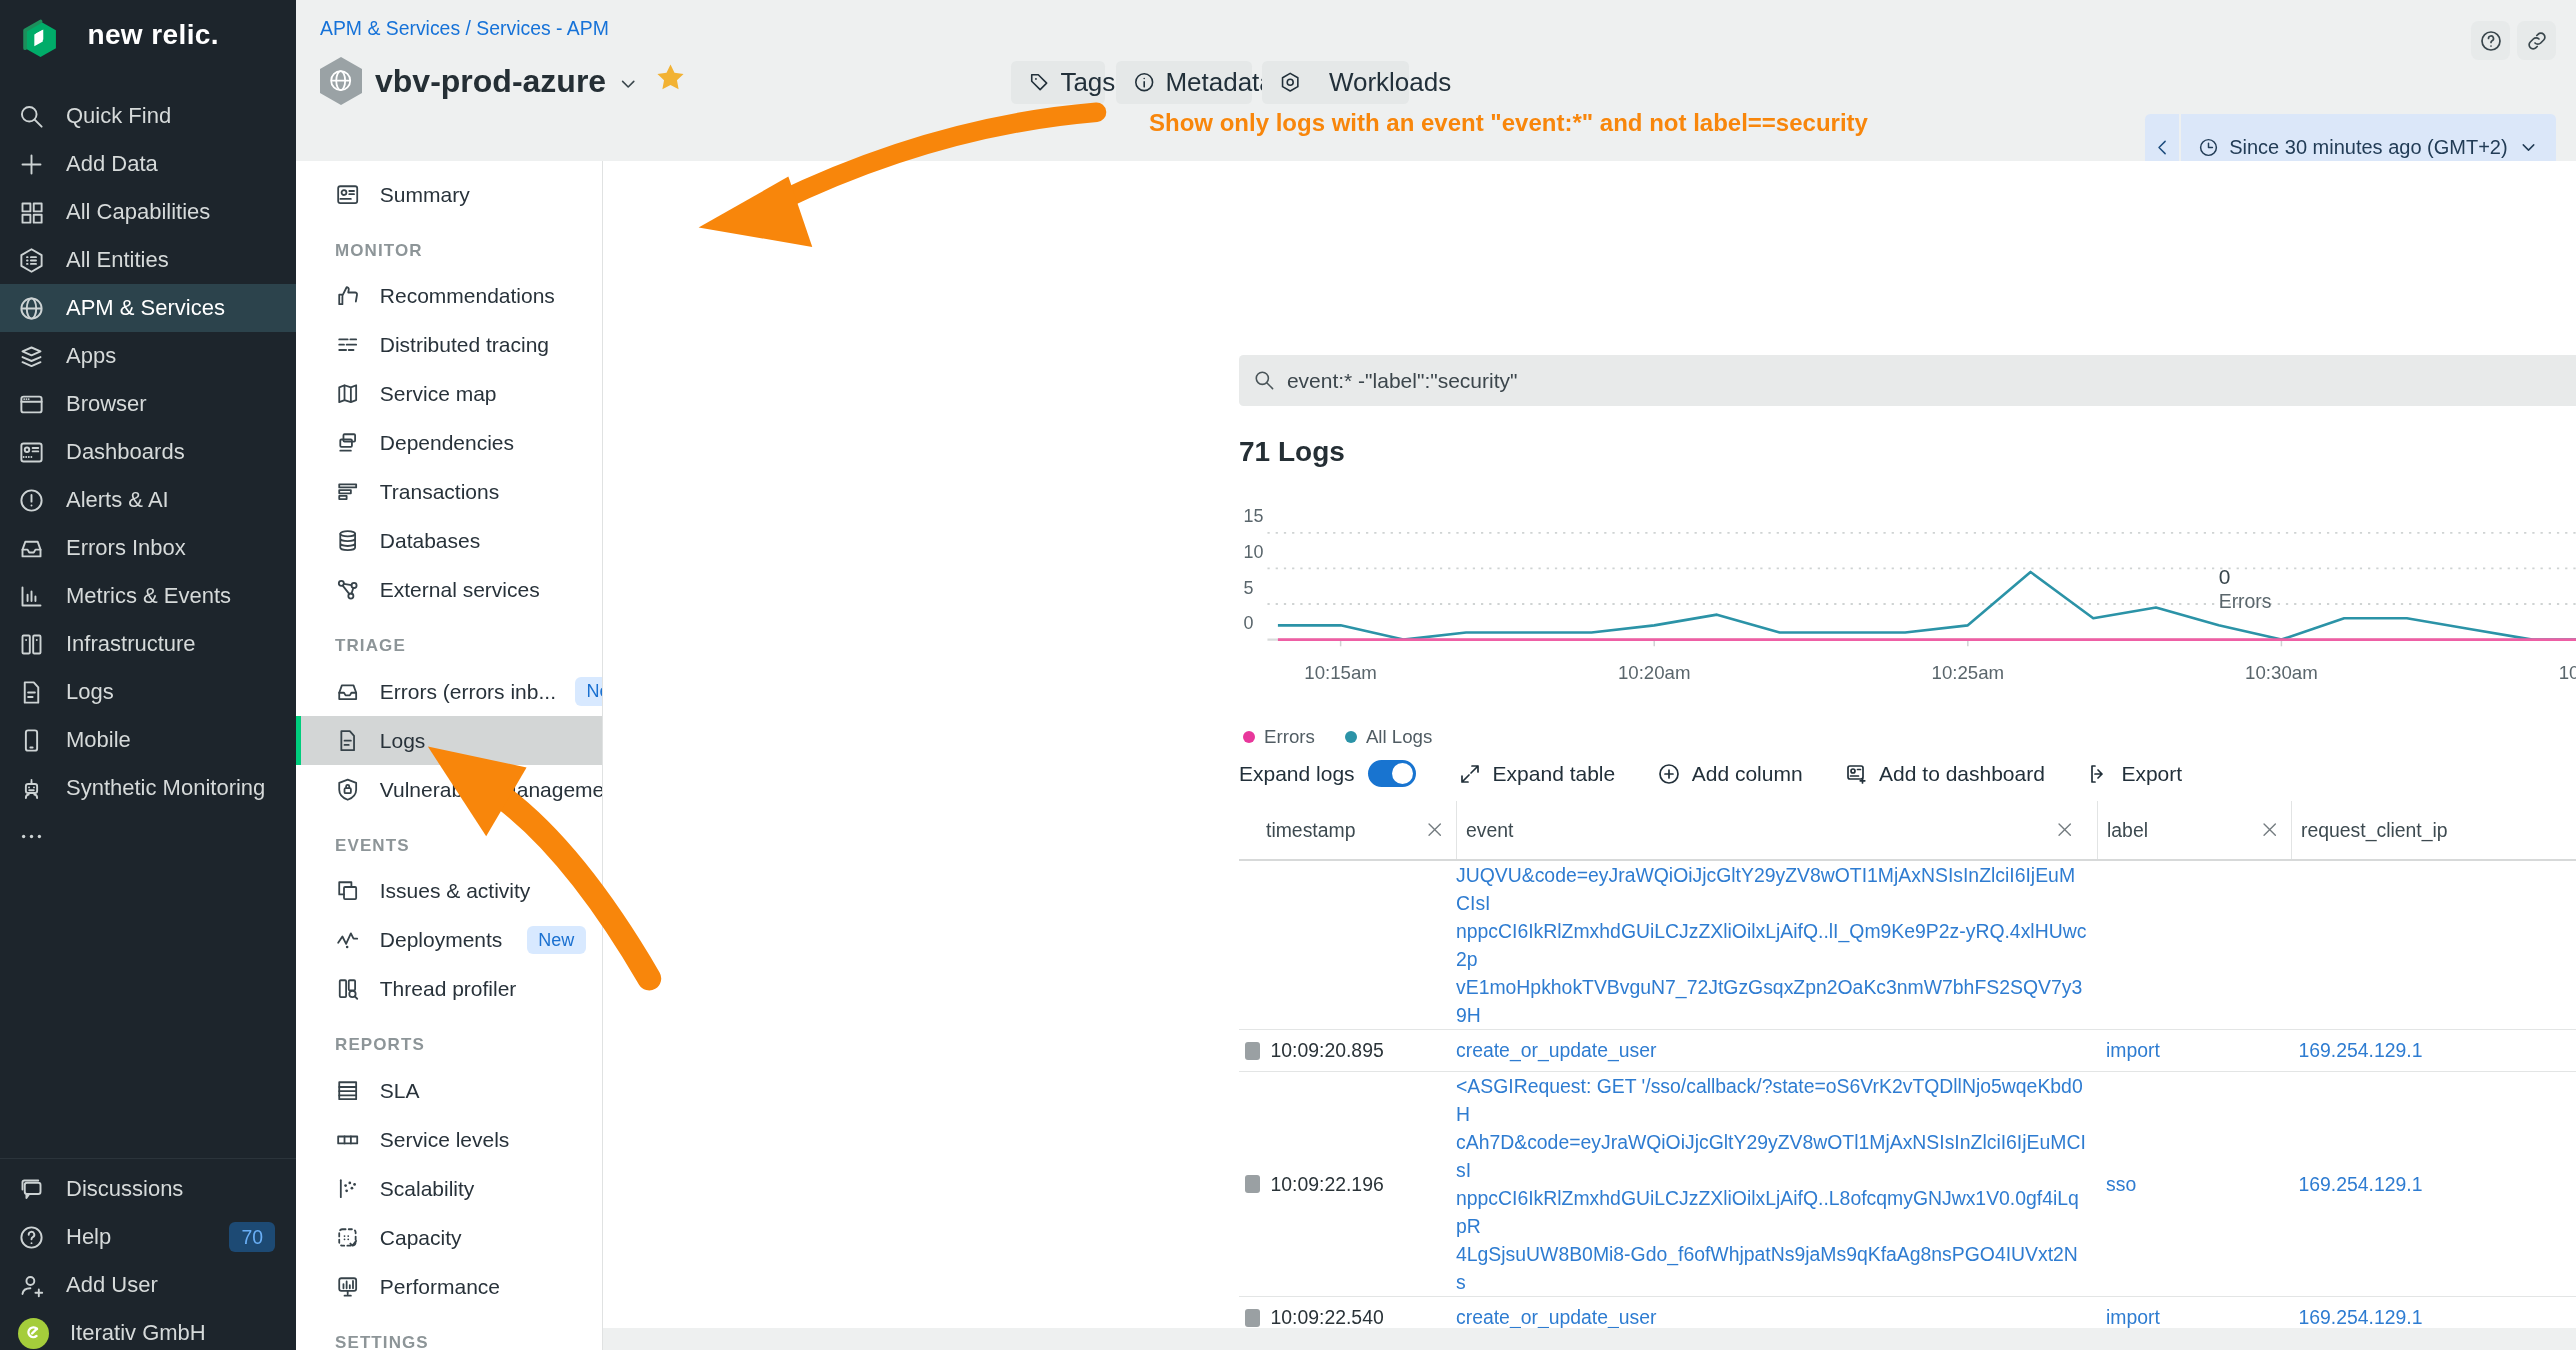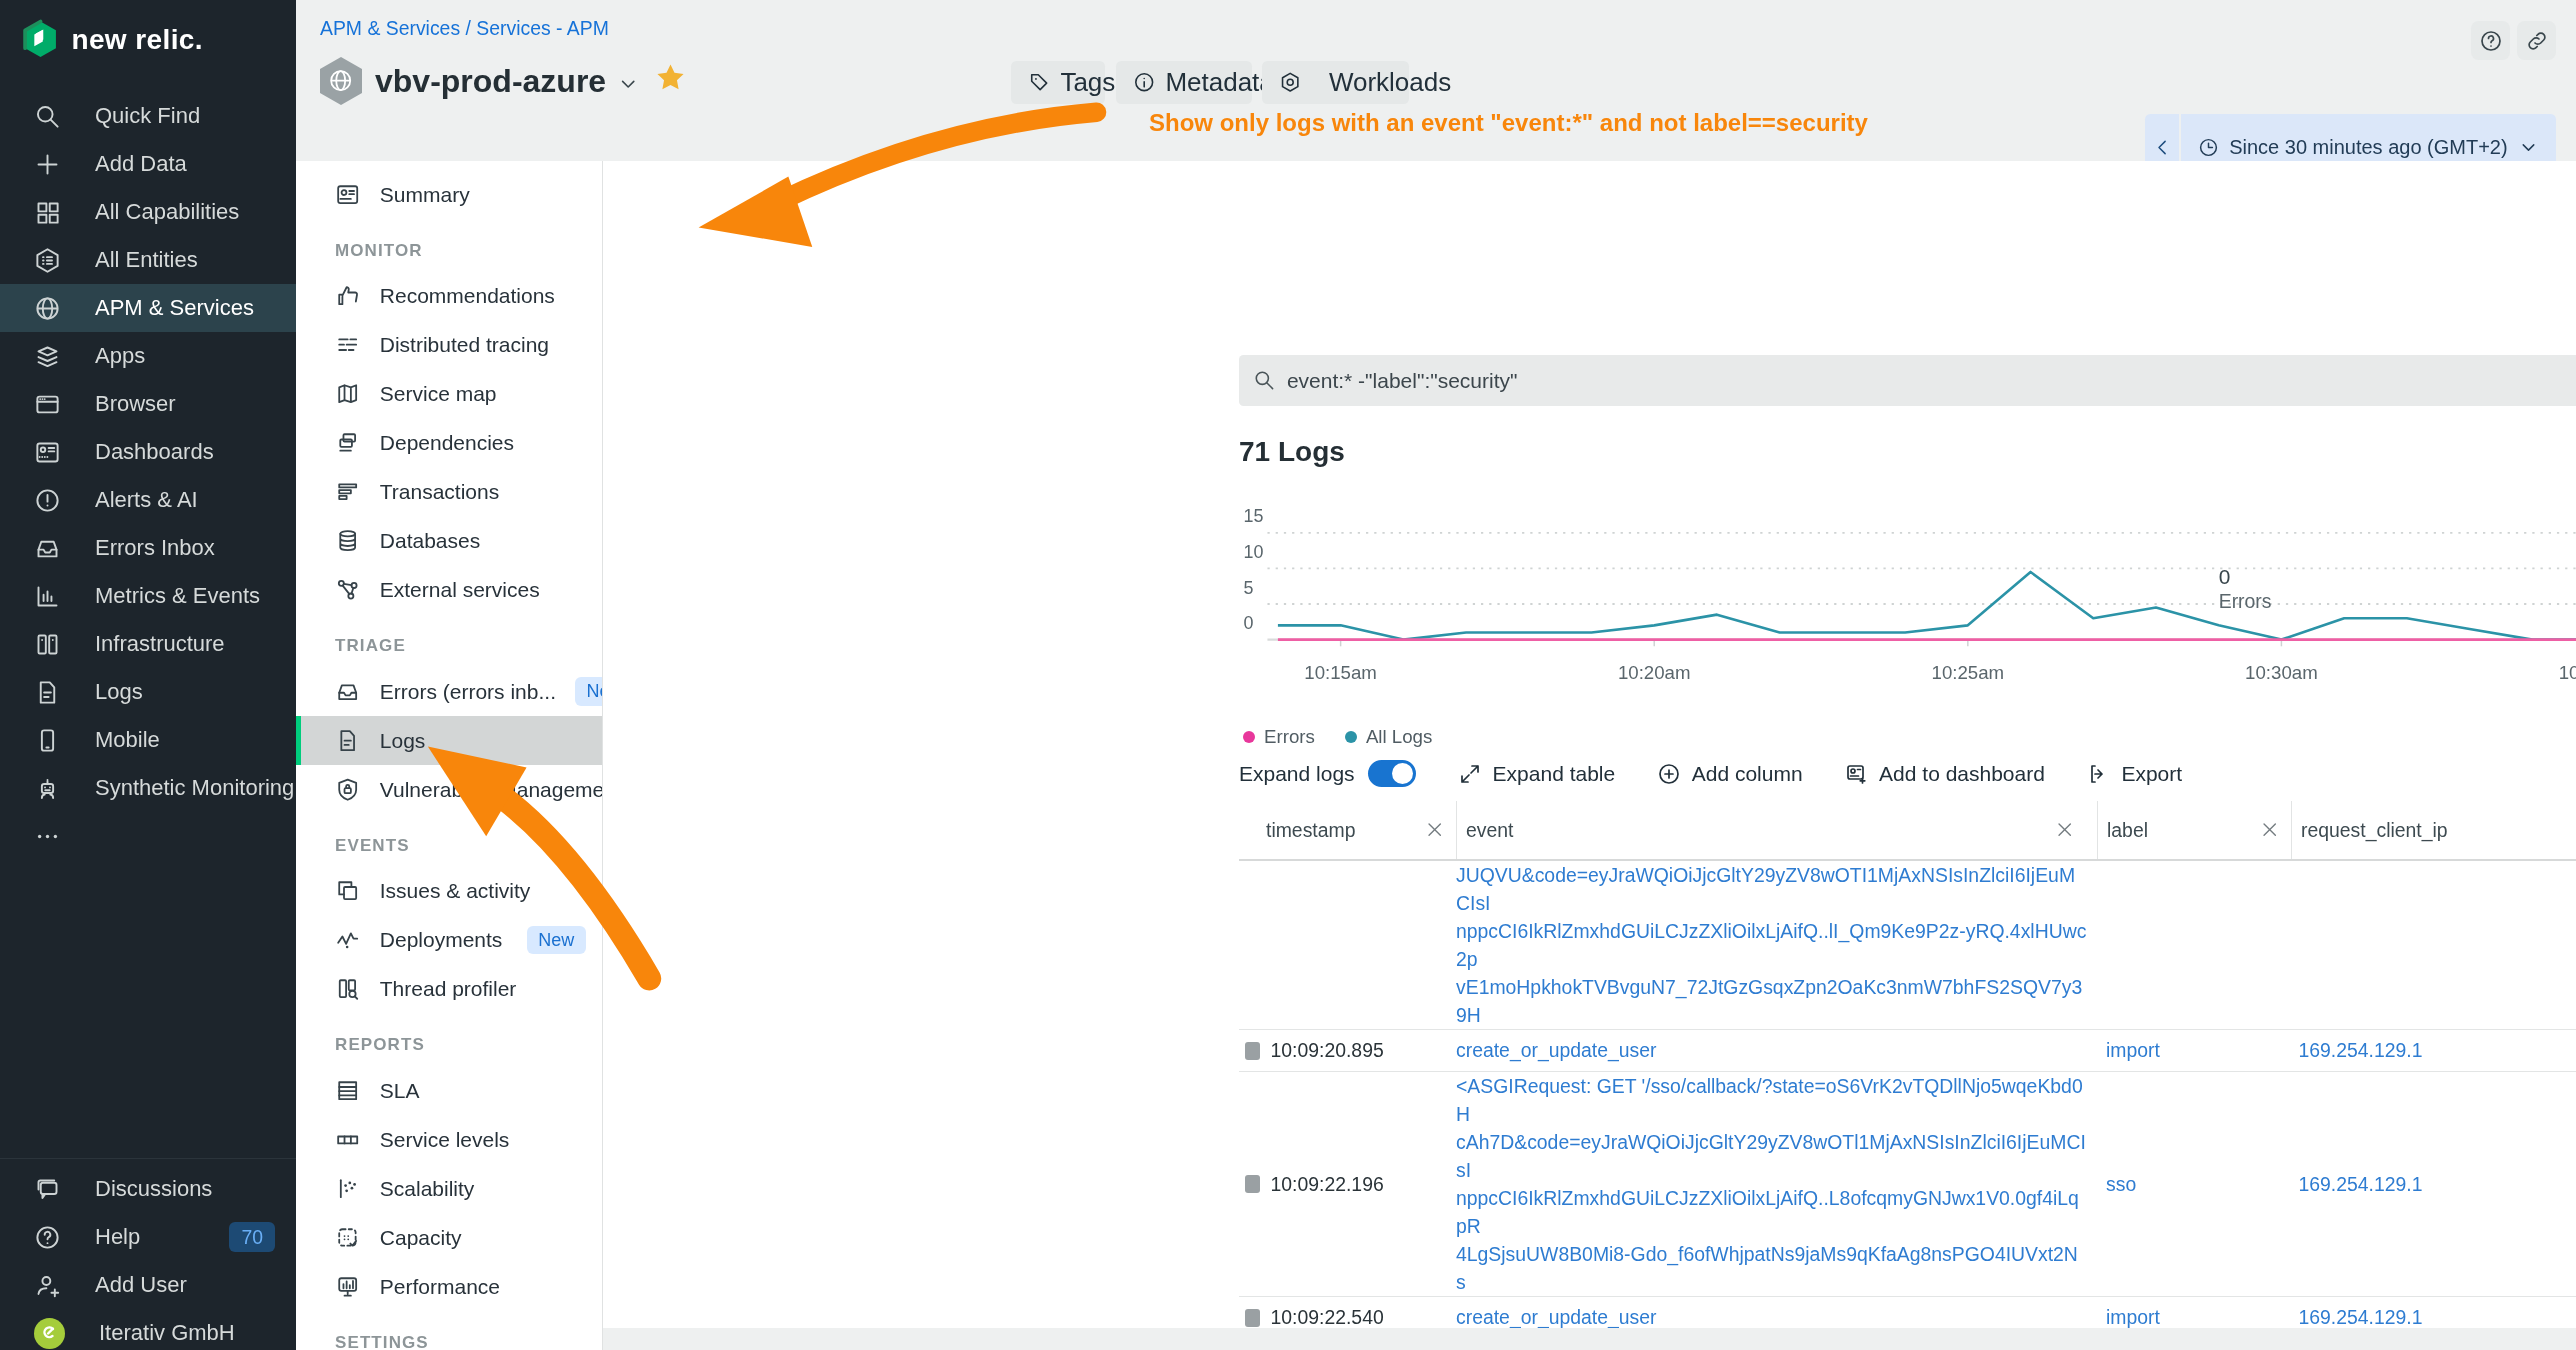--- a/index.html
+++ b/index.html
@@ -5,25 +5,25 @@
   html,body{margin:0;padding:0;}
   body{font-family:"Liberation Sans","DejaVu Sans",sans-serif;background:#eef0f0;}
   #page{position:relative;width:2576px;height:1351px;overflow:hidden;background:#eef0f0;}
   .abs{position:absolute;}
   
   .icon{display:inline-flex;flex:none;}
   .icon svg{width:100%;height:100%;fill:none;stroke:currentColor;stroke-width:1.7;stroke-linecap:round;stroke-linejoin:round;}
   .icon svg .f{fill:currentColor;stroke:none;}
   
   .sidebar{left:0;top:0;width:296px;height:1351px;background:#1d252c;color:#d6dada;}
-  .logo{position:absolute;left:22.4px;top:19.4px;display:flex;align-items:center;gap:12px;}
+  .logo{position:absolute;left:22.4px;top:19.4px;display:flex;align-items:flex-start;gap:28px;}
   .logo .mark{width:37px;height:42px;}
   .logo .word{color:#fff;font-size:28px;font-weight:bold;letter-spacing:0.4px;}
   .side-items{position:absolute;left:0;top:92px;width:100%;}
-  .s-item{height:48px;display:flex;align-items:center;padding-left:34px;gap:34px;font-size:22px;cursor:pointer;}
+  .s-item{height:48px;display:flex;align-items:center;padding-left:18px;gap:21px;font-size:22px;cursor:pointer;}
   .s-item .icon{width:27px;height:27px;color:#cdd3d4;}
   .s-item.active{background:#2c434c;color:#fff;}
   .side-bottom{position:absolute;left:0;top:1158px;width:100%;border-top:1.5px solid #2b343b;padding-top:6px;}
   .badge-70{margin-left:auto;margin-right:21px;background:#1d4a74;color:#69aef5;font-size:19.4px;padding:3.7px 12px;border-radius:6px;}
   .avatar{width:31px;height:31px;border-radius:50%;background:#a5cd3b;display:flex;align-items:center;justify-content:center;flex:none;}
   .avatar svg{width:19.4px;height:19.4px;fill:none;stroke:#fff;stroke-width:3;stroke-linecap:round;}
   
   .topbar{left:296px;top:0;right:0;height:161px;background:#eef0f0;}
   .breadcrumb{position:absolute;left:24px;top:16.5px;font-size:19.4px;color:#1672d8;}
   .breadcrumb a{color:#1672d8;text-decoration:none;}

